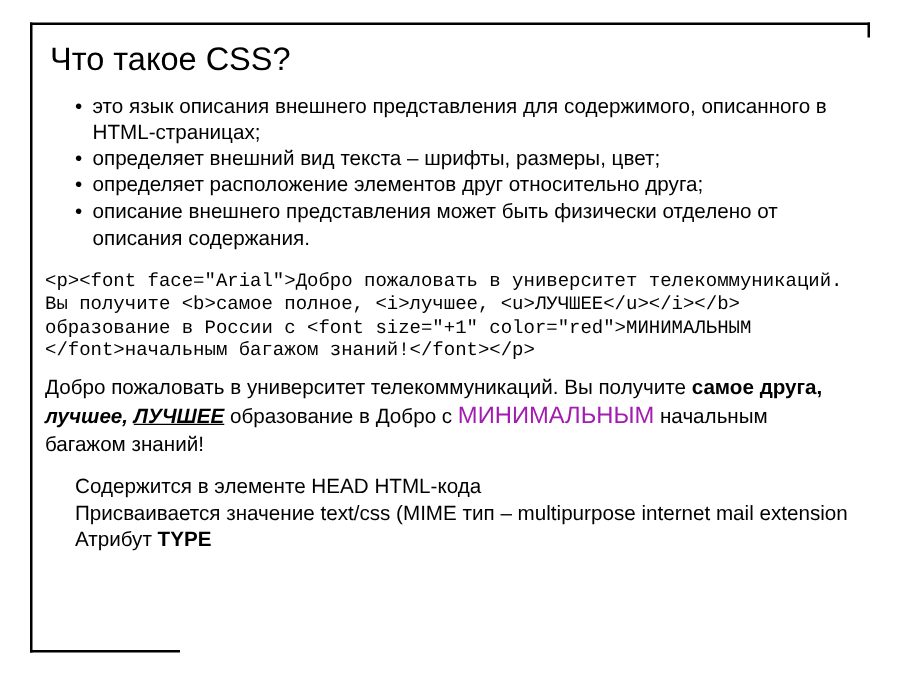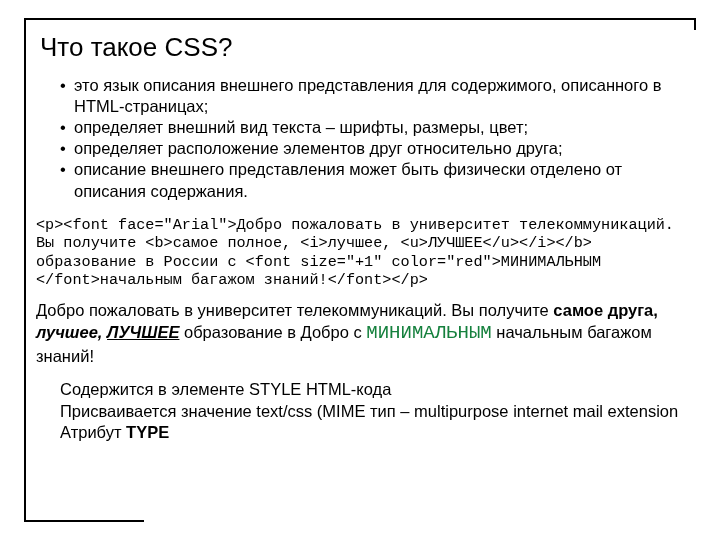--- a/index.html
+++ b/index.html
@@ -69,21 +69,21 @@
     font-size: 15.2px;
     line-height: 1.22;
     white-space: pre-wrap;
     word-break: break-word;
   }
   .rendered {
     margin: 6px 10px 12px 4px;
     font-size: 16.5px;
     line-height: 1.3;
   }
-  .rendered .red { color: #15803d; font-size: 19px; font-family: Liberation Mono, monospace; }
+  .rendered .red { color: #a21caf; font-size: 19px; }
   .desc-block {
     margin: 0 10px 0 28px;
     font-size: 16.5px;
     line-height: 1.3;
   }
 </style>
 </head>
 <body>
 
 <div class="slide">
@@ -116,17 +116,17 @@
   <div class="code"><span>&lt;p&gt;&lt;font face="Arial"&gt;Добро пожаловать в университет телекоммуникаций.</span>
 <span>Вы получите &lt;b&gt;самое полное, &lt;i&gt;лучшее, &lt;u&gt;ЛУЧШЕЕ&lt;/u&gt;&lt;/i&gt;&lt;/b&gt;</span>
 <span>образование в России с &lt;font size="+1" color="red"&gt;МИНИМАЛЬНЫМ</span>
 <span>&lt;/font&gt;начальным багажом знаний!&lt;/font&gt;&lt;/p&gt;</span></div>
 
   <div class="rendered">
     <span>Добро пожаловать в университет телекоммуникаций. Вы получите </span><b><span>самое друга, </span><i><span>лучшее, </span><u><span>ЛУЧШЕЕ</span></u></i></b><span> образование в Добро с </span><span class="red">МИНИМАЛЬНЫМ</span><span> начальным багажом знаний!</span>
   </div>
 
   <div class="desc-block">
-    <div>Содержится в элементе STYLE HTML-кода</div>
+    <div>Содержится в элементе HEAD HTML-кода</div>
     <div>Присваивается значение text/css (MIME тип – multipurpose internet mail extension</div>
     <div><span>Атрибут </span><b>TYPE</b></div>
   </div>
 </div>
 
 </body></html>

